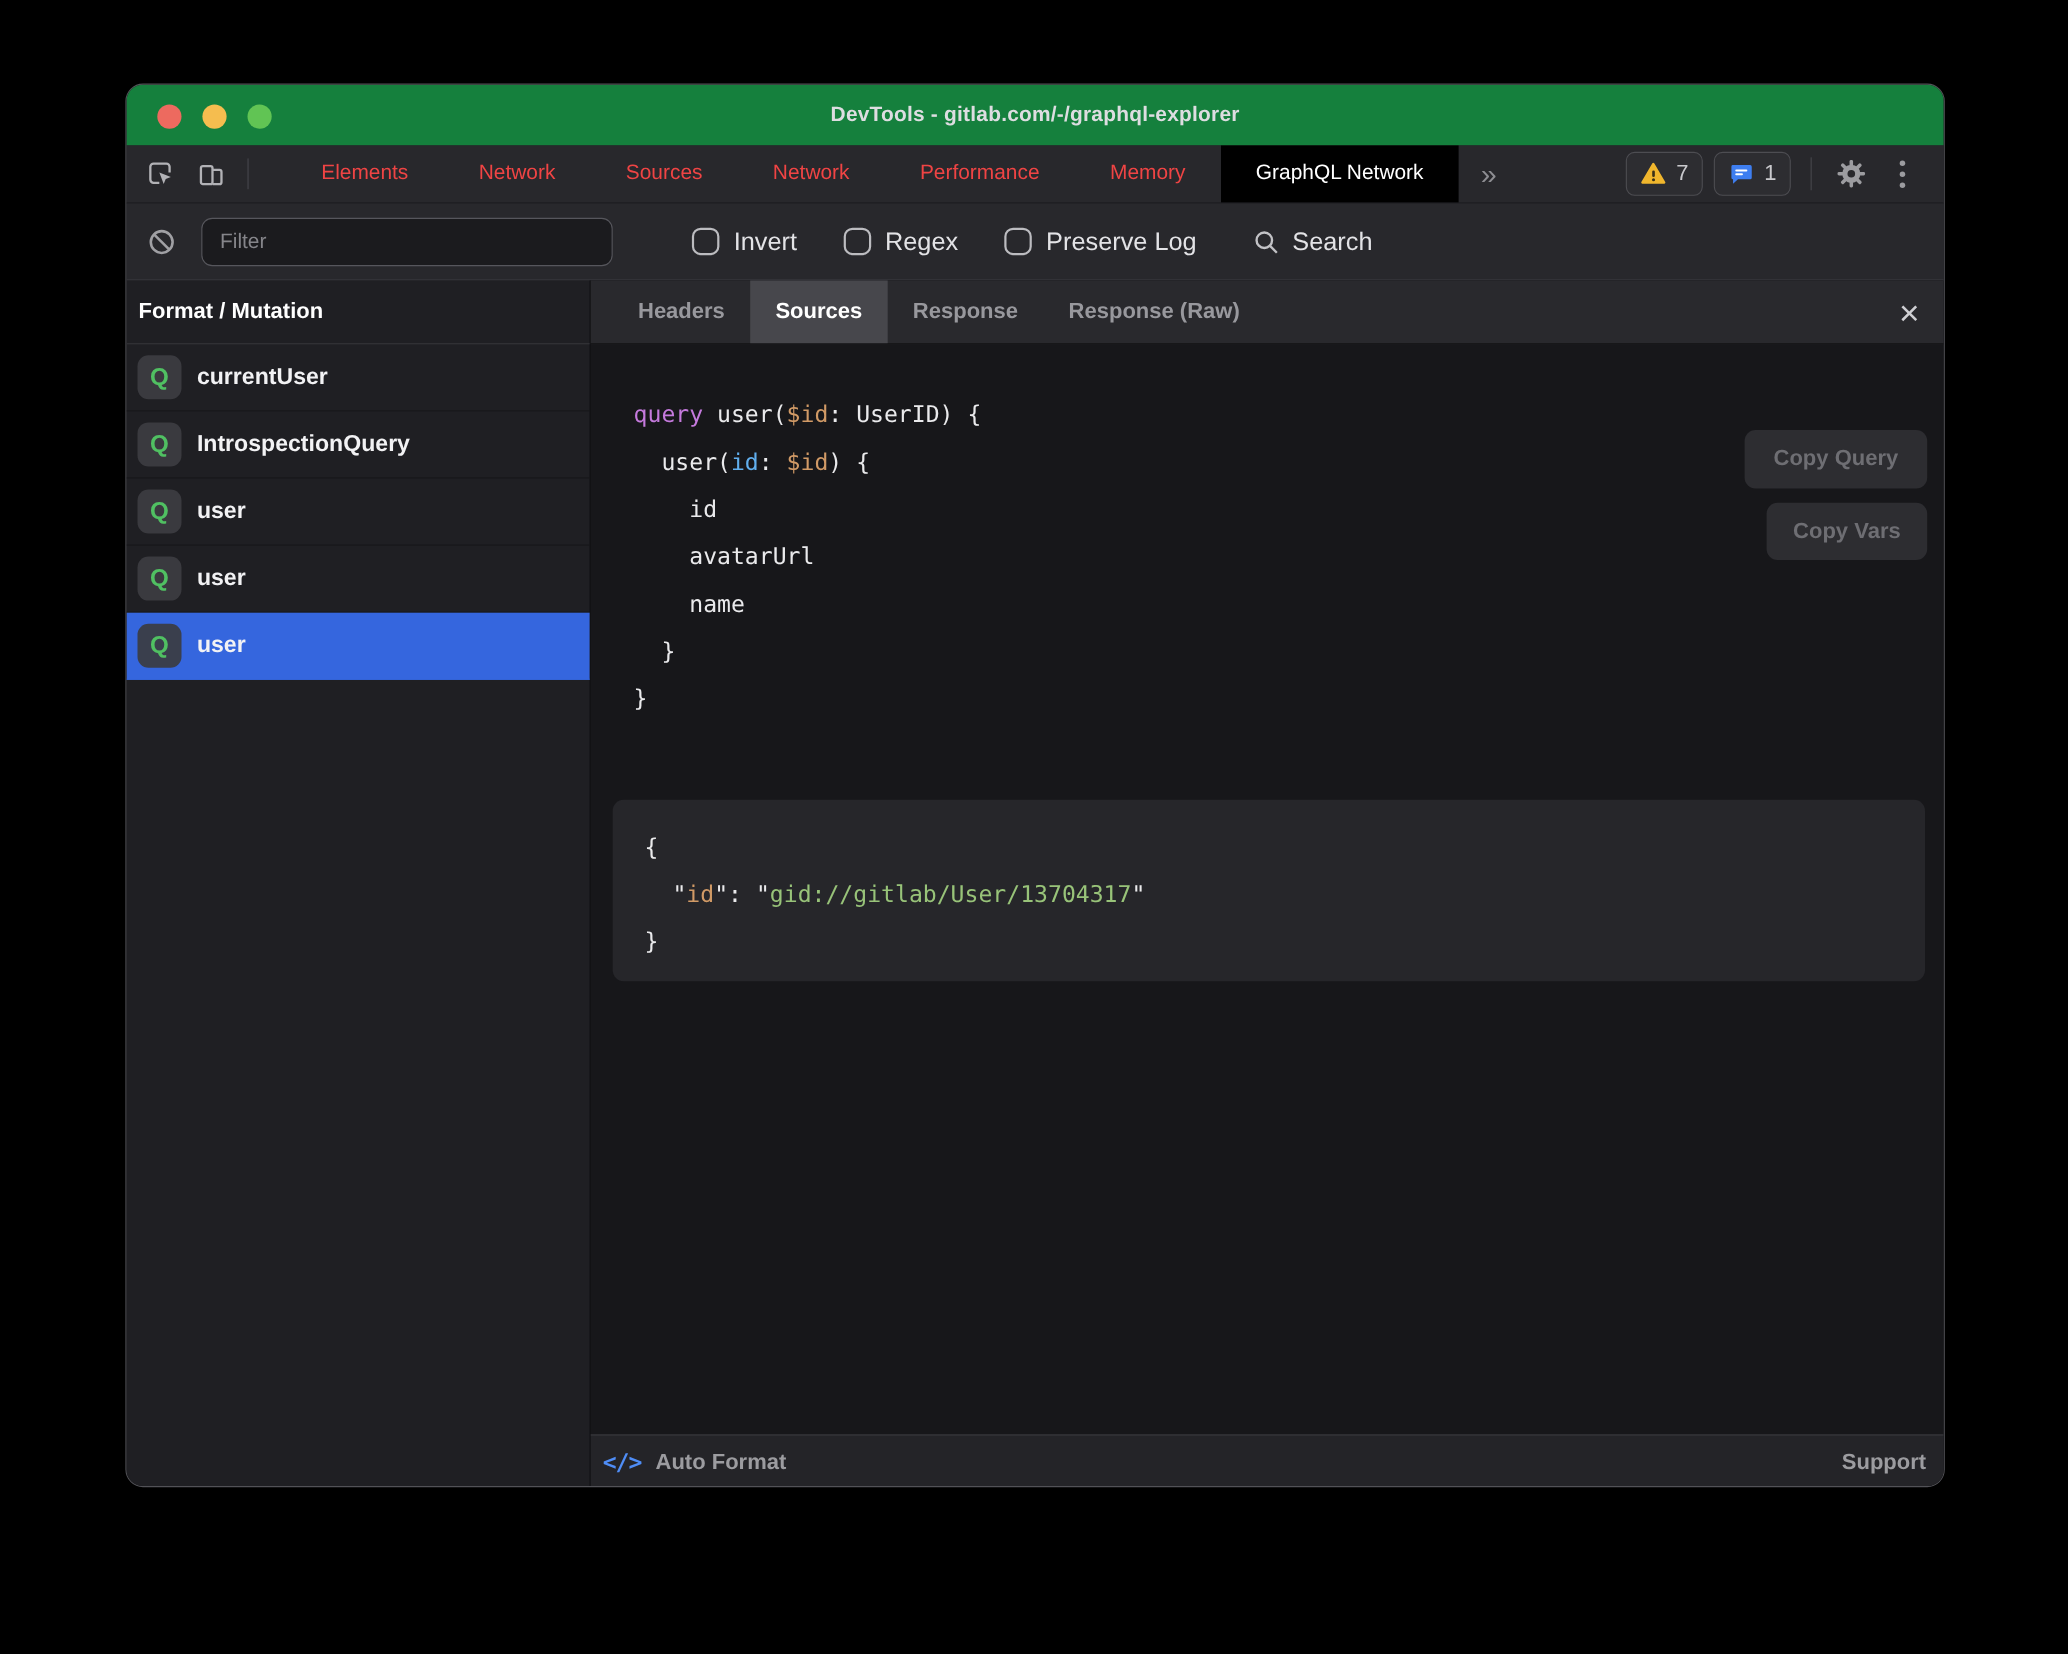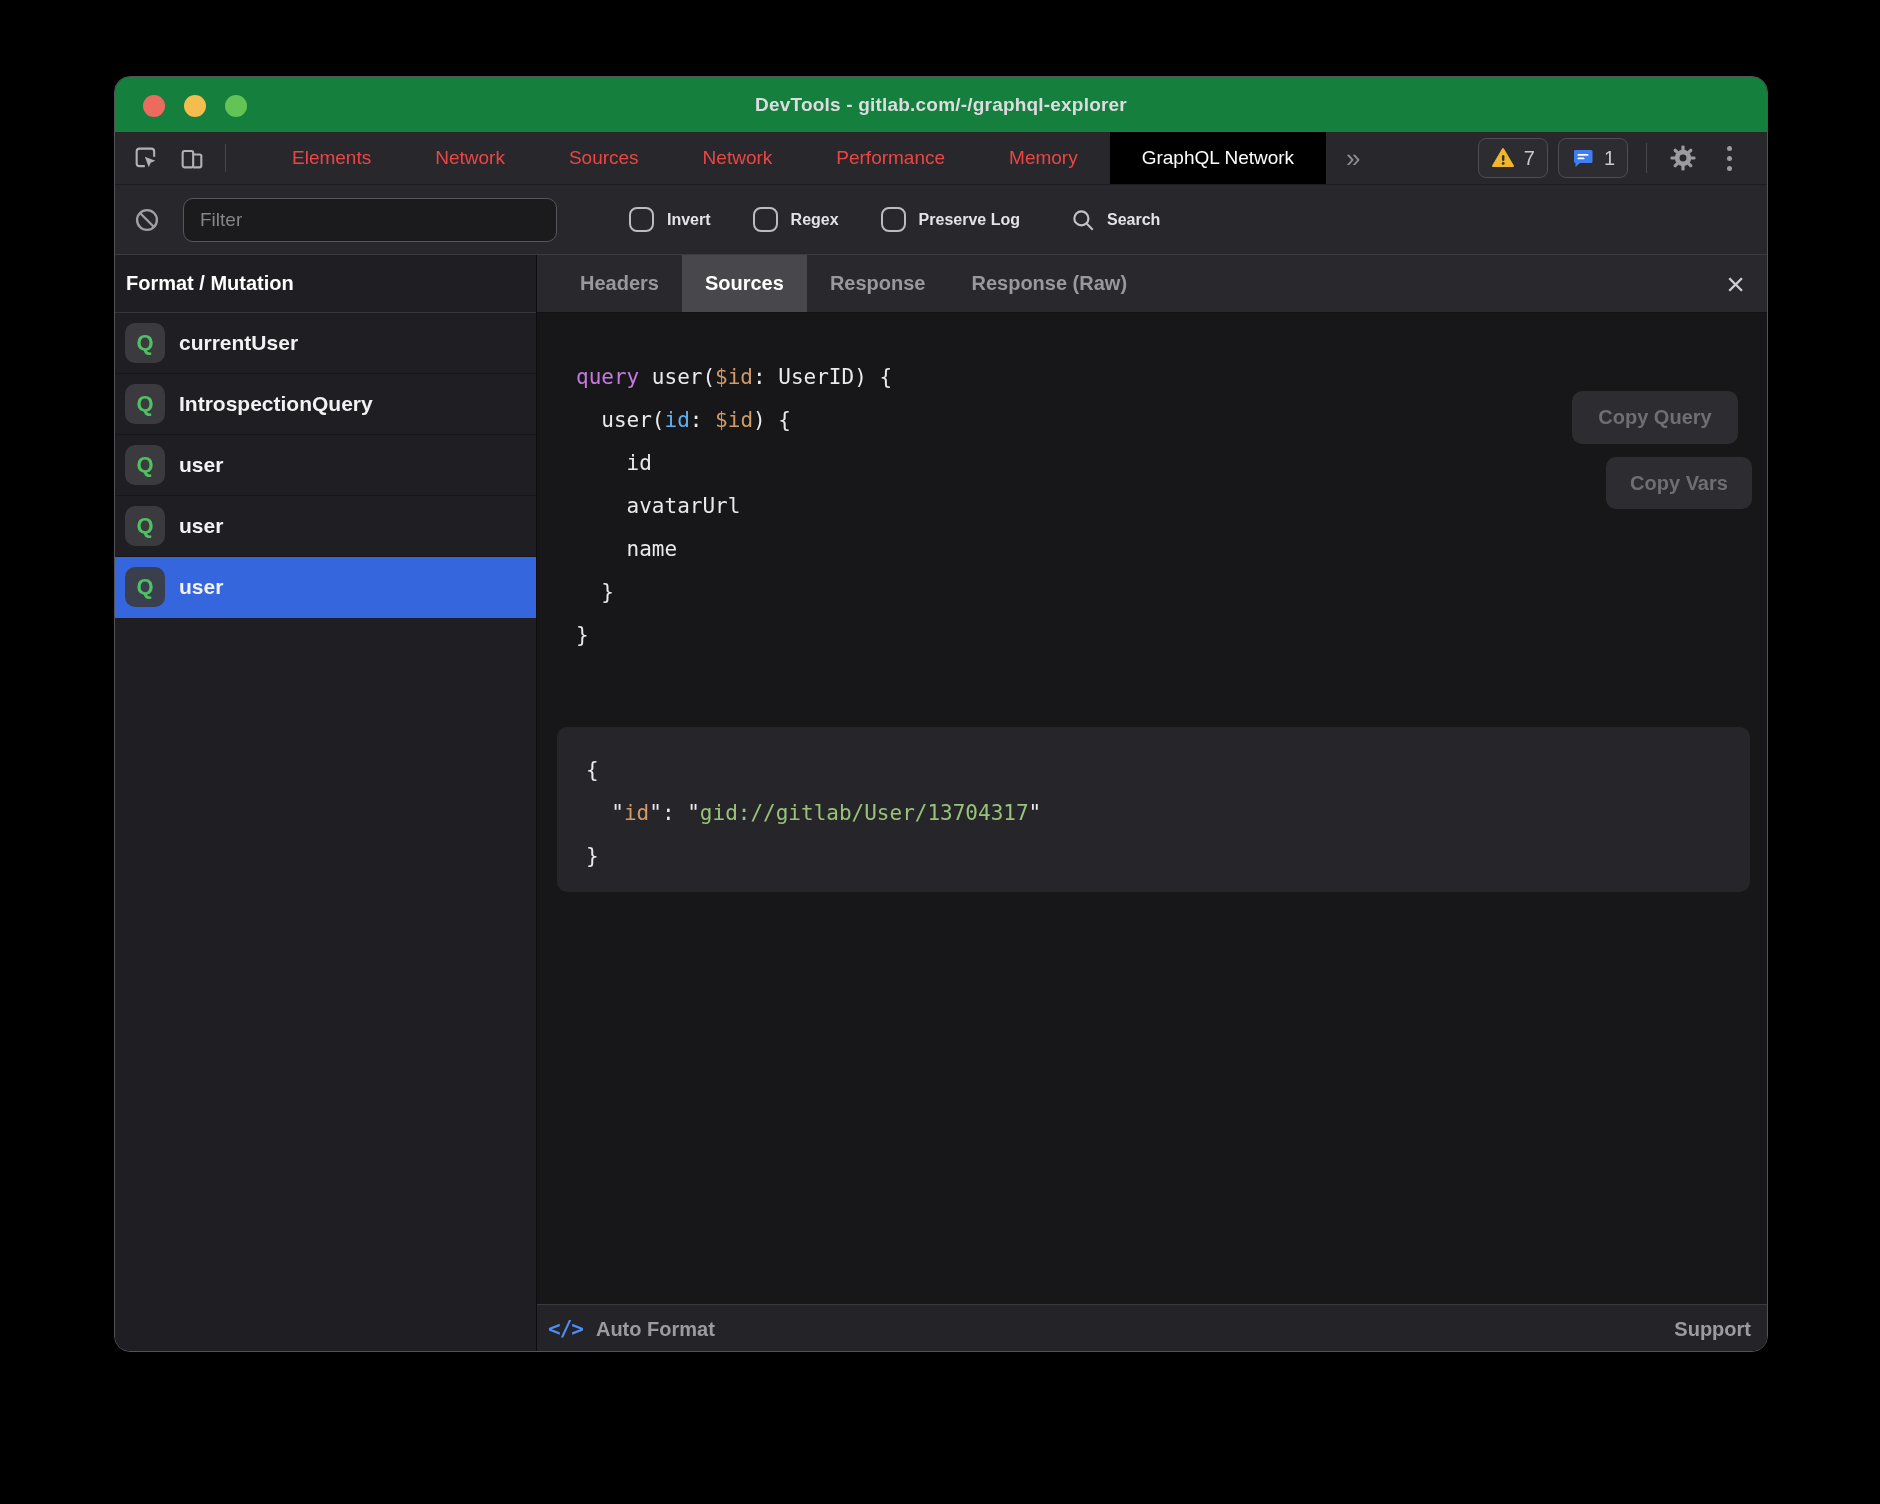--- a/index.html
+++ b/index.html
@@ -30,21 +30,21 @@
   .kebab { display:flex; flex-direction:column; gap:5px; }
   .kebab span { width:5px; height:5px; border-radius:50%; background:#9c9ca0; }
   
   .filterbar { height:70px; background:#28282c; display:flex; align-items:center; border-bottom:1px solid #3a3a3f; }
   .block-wrap { margin-left:18px; display:flex; align-items:center; }
   .filter-input { margin-left:22px; width:374px; height:44px; background:#1b1b1e; border:1.5px solid #56565c; border-radius:10px; color:#e8e8ea; font-size:19px; padding:0 16px; outline:none; }
   .filter-input::placeholder { color:#85858a; }
   .chk-group { display:flex; align-items:center; gap:13px; margin-left:42px; }
   .chk-group.first { margin-left:72px; }
   .chk-box { width:25px; height:25px; border:2px solid #bcbcc0; border-radius:8px; background:transparent; }
-  .chk-label { color:#e3e3e6; font-size:16px; font-weight:bold;text-align:center; }
+  .chk-label { color:#e3e3e6; font-size:23px; font-weight:normal;text-align:center; }
   .search-group { display:flex; align-items:center; gap:11px; margin-left:50px; }
   
   .content { display:flex; height:1098px; }
   .sidebar { width:422px; background:#1f1f23; border-right:1px solid #0d0d0f; display:flex; flex-direction:column; }
   .sb-header { height:58px; display:flex; align-items:center; padding-left:11px; color:#fff; font-size:20px; font-weight:bold; border-bottom:1px solid #35353a; }
   .sb-item { height:61px; display:flex; align-items:center; padding-left:10px; border-bottom:1px solid #17171a; cursor:default; }
   .sb-item.selected { background:#3566de; border-bottom-color:#3566de; }
   .q-badge { width:40px; height:40px; border-radius:10px; background:#3a3a3f; color:#50c062; font-weight:bold; font-size:22px; display:flex; align-items:center; justify-content:center; }
   .sb-item.selected .q-badge { background:#3a3f4d; }
   .sb-label { margin-left:14px; color:#f2f2f4; font-size:21px; font-weight:bold; }
@@ -53,21 +53,21 @@
   .panel-tabs { height:58px; background:#29292d; display:flex; align-items:center; padding-left:20px; border-bottom:1px solid #131316; }
   .p-tab { height:100%; display:flex; align-items:center; padding:0 23px; color:#98989d; font-size:20px; font-weight:bold; cursor:default; }
   .p-tab.active { background:#47474c; color:#fff; }
   .close-x { margin-left:auto; margin-right:22px; color:#cfcfd3; font-size:32px; line-height:1; font-weight:normal; cursor:default; }
   .panel-body { position:relative; flex:1; overflow:hidden; }
   .code-area { padding:43px 0 0 39px; font-family:"DejaVu Sans Mono", monospace; font-size:21px; }
   .code-line { height:43px; line-height:43px; white-space:pre; }
   .tk-kw{color:#c57add;} .tk-var{color:#d19a66;} .tk-prop{color:#61afee;} .tk-plain{color:#eaeaec;} .tk-key{color:#d19a66;} .tk-str{color:#98c379;}
   .vars-box { position:absolute; left:20px; top:414px; width:1193px; height:165px; background:#26262a; border-radius:10px; padding:22px 0 0 29px; font-family:"DejaVu Sans Mono", monospace; font-size:21px; }
   .copy-btn { position:absolute; background:#2d2d31; border:none; border-radius:10px; color:#6e6e73; font-size:20px; font-weight:bold; font-family:"Liberation Sans", sans-serif; }
-  .copy-query { right:29px; top:78px; width:166px; height:53px; }
+  .copy-query { right:15px; top:78px; width:166px; height:53px; }
   .copy-vars { right:15px; top:144px; width:146px; height:52px; }
   .panel-footer { height:49px; background:#242428; border-top:1px solid #3a3a3e; display:flex; align-items:center; padding:0 16px 0 11px; }
   .af-icon { color:#4f8df6; font-weight:bold; font-size:21px; font-family:"DejaVu Sans Mono", monospace; letter-spacing:-1px; }
   .af-label { margin-left:13px; color:#9c9ca0; font-size:20px; font-weight:bold; }
   .support-label { margin-left:auto; color:#9c9ca0; font-size:20px; font-weight:bold; }
   svg { display:block; }
 </style>
 </head>
 <body>
 

